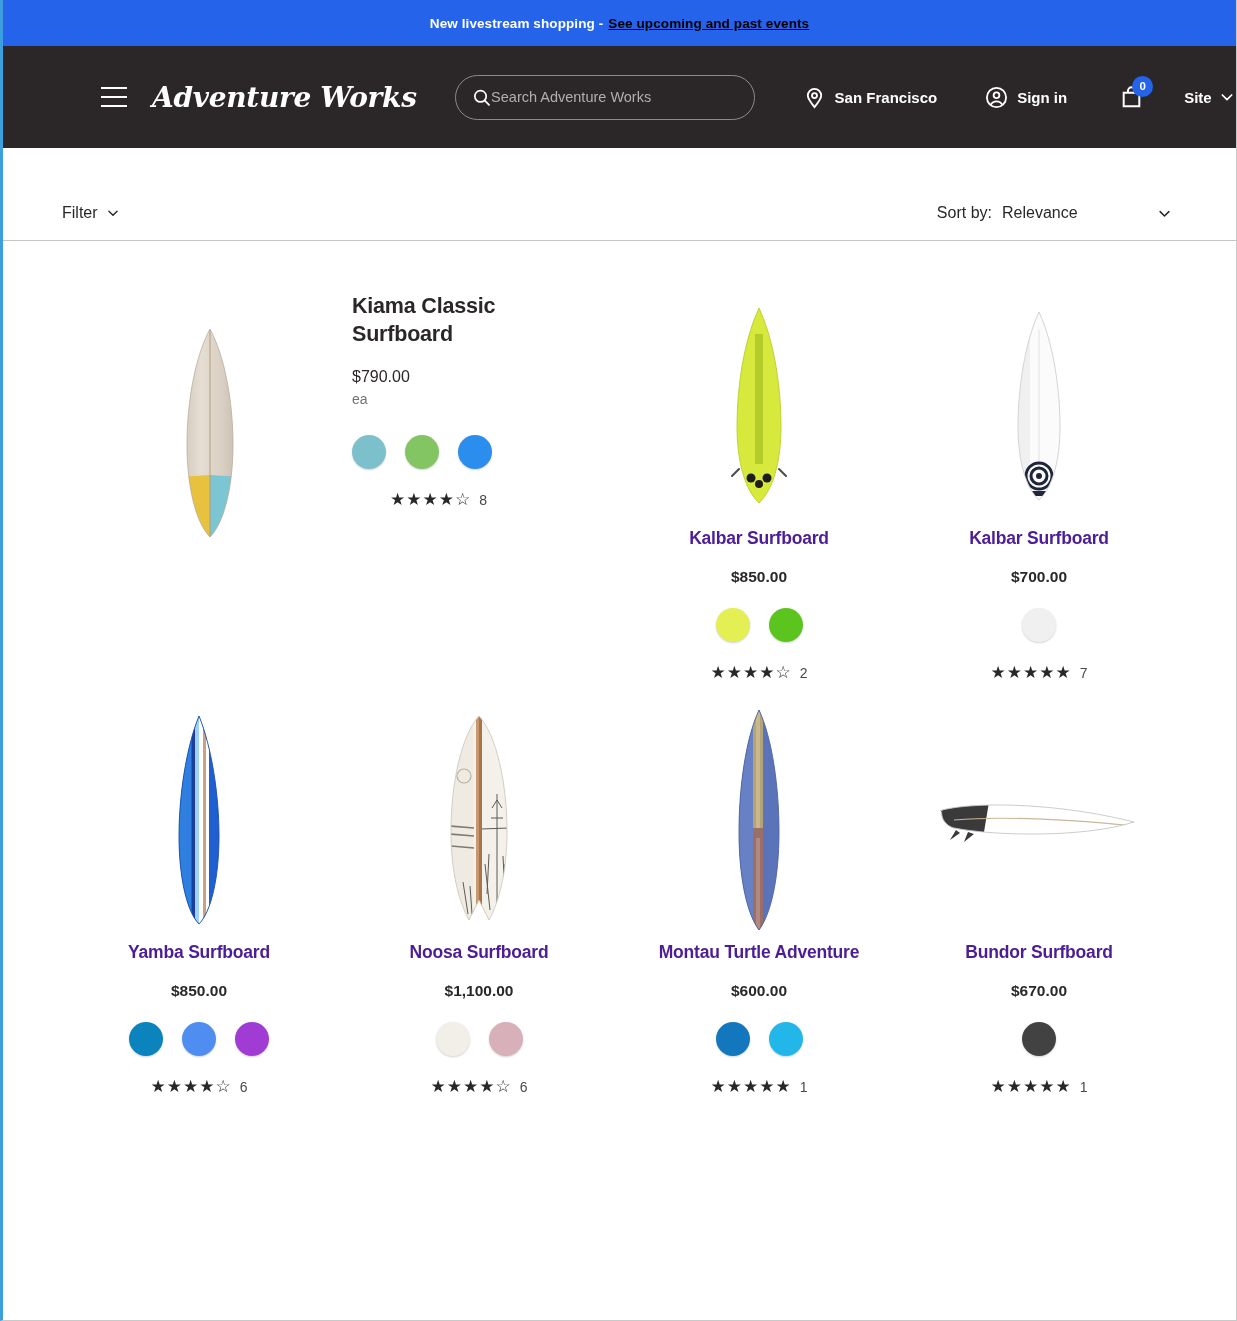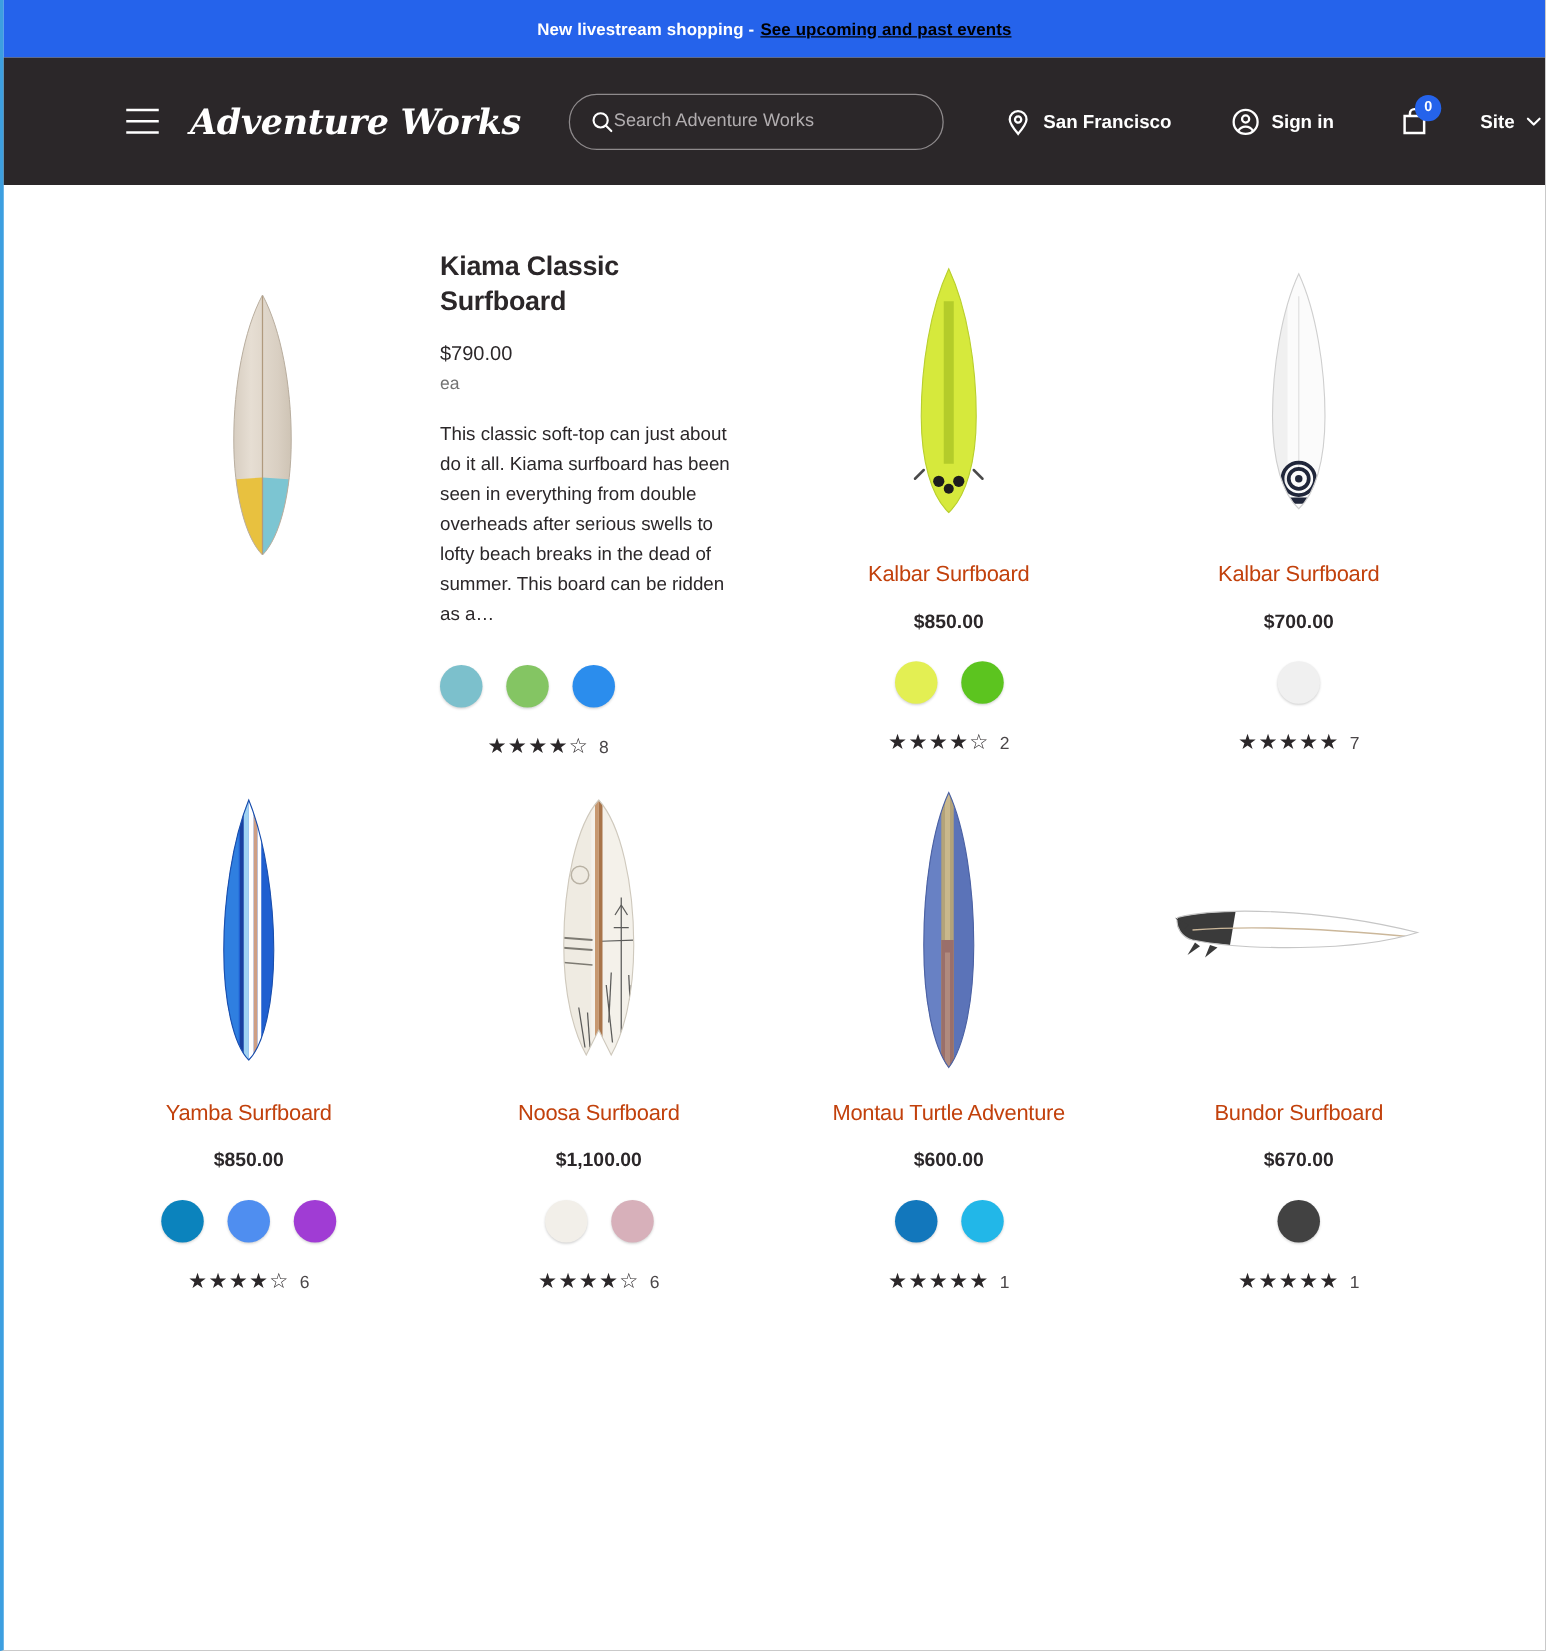--- a/index.html
+++ b/index.html
@@ -228,23 +228,22 @@
   .feat-unit { font-size: 14px; color: #737373; margin-top: 5px; }
   .feat-desc {
     font-size: 15px;
     color: #2b2729;
     line-height: 1.6;
     margin-top: 22px;
   }
 
   .prod-name {
     font-size: 17.5px;
-    font-weight: normal;
-    color: #c2410c;
-    margin-top: 14px;
+    font-weight: bold;
+    color: #4c1d95;
     text-align: center;
     letter-spacing: -0.2px;
   }
   .prod-price {
     font-size: 15.5px;
     font-weight: bold;
     color: #2b2729;
     margin-top: 19px;
   }
 
@@ -335,20 +334,38 @@
 
     <div class="hdr-item" id="site-item">
       <span>Site</span>
       <svg width="16" height="16" viewBox="0 0 24 24" fill="none" stroke="#ffffff" stroke-width="2.6">
         <polyline points="5 9 12 16 19 9" stroke-linecap="round" stroke-linejoin="round"></polyline>
       </svg>
     </div>
   </div>
 
 
+  <div class="filterbar">
+    <div class="filter-btn">
+      <span>Filter</span>
+      <svg width="14" height="14" viewBox="0 0 24 24" fill="none" stroke="#2b2729" stroke-width="2.4">
+        <polyline points="5 9 12 16 19 9" stroke-linecap="round" stroke-linejoin="round"></polyline>
+      </svg>
+    </div>
+
+    <div class="sort-wrap">
+      <span class="sort-label">Sort by:</span>
+      <div class="sort-select">
+        <span>Relevance</span>
+        <svg width="15" height="15" viewBox="0 0 24 24" fill="none" stroke="#2b2729" stroke-width="2.4">
+          <polyline points="5 9 12 16 19 9" stroke-linecap="round" stroke-linejoin="round"></polyline>
+        </svg>
+      </div>
+    </div>
+  </div>
 
   <div class="grid">
 
     <div class="card featured">
       <div class="thumb">
         <svg class="board" width="62" height="212" viewBox="0 0 62 212">
           <defs>
             <clipPath id="kiamaClip">
               <path d="M31 2 C46 30 54 75 54 118 C54 160 45 196 31 210 C17 196 8 160 8 118 C8 75 16 30 31 2 Z"></path>
             </clipPath>
@@ -366,21 +383,20 @@
             <line x1="31" y1="2" x2="31" y2="212" stroke="#b09a7e" stroke-width="1"></line>
           </g>
           <path d="M31 2 C46 30 54 75 54 118 C54 160 45 196 31 210 C17 196 8 160 8 118 C8 75 16 30 31 2 Z" fill="none" stroke="#b8ad9e" stroke-width="0.8"></path>
         </svg>
       </div>
 
       <div class="feat-info">
         <div class="feat-name">Kiama Classic Surfboard</div>
         <div class="feat-price">$790.00</div>
         <div class="feat-unit">ea</div>
-        <div class="feat-desc">This classic soft-top can just about do it all. Kiama surfboard has been seen in everything from double overheads after serious swells to lofty beach breaks in the dead of summer. This board can be ridden as a…</div>
 
         <div class="swatches">
           <div class="swatch" style="background:#7cc0cc"></div>
           <div class="swatch" style="background:#84c563"></div>
           <div class="swatch" style="background:#2b8ded"></div>
         </div>
 
         <div class="rating" style="margin-left:38px;">
           <span class="star">★</span>
           <span class="star">★</span>

